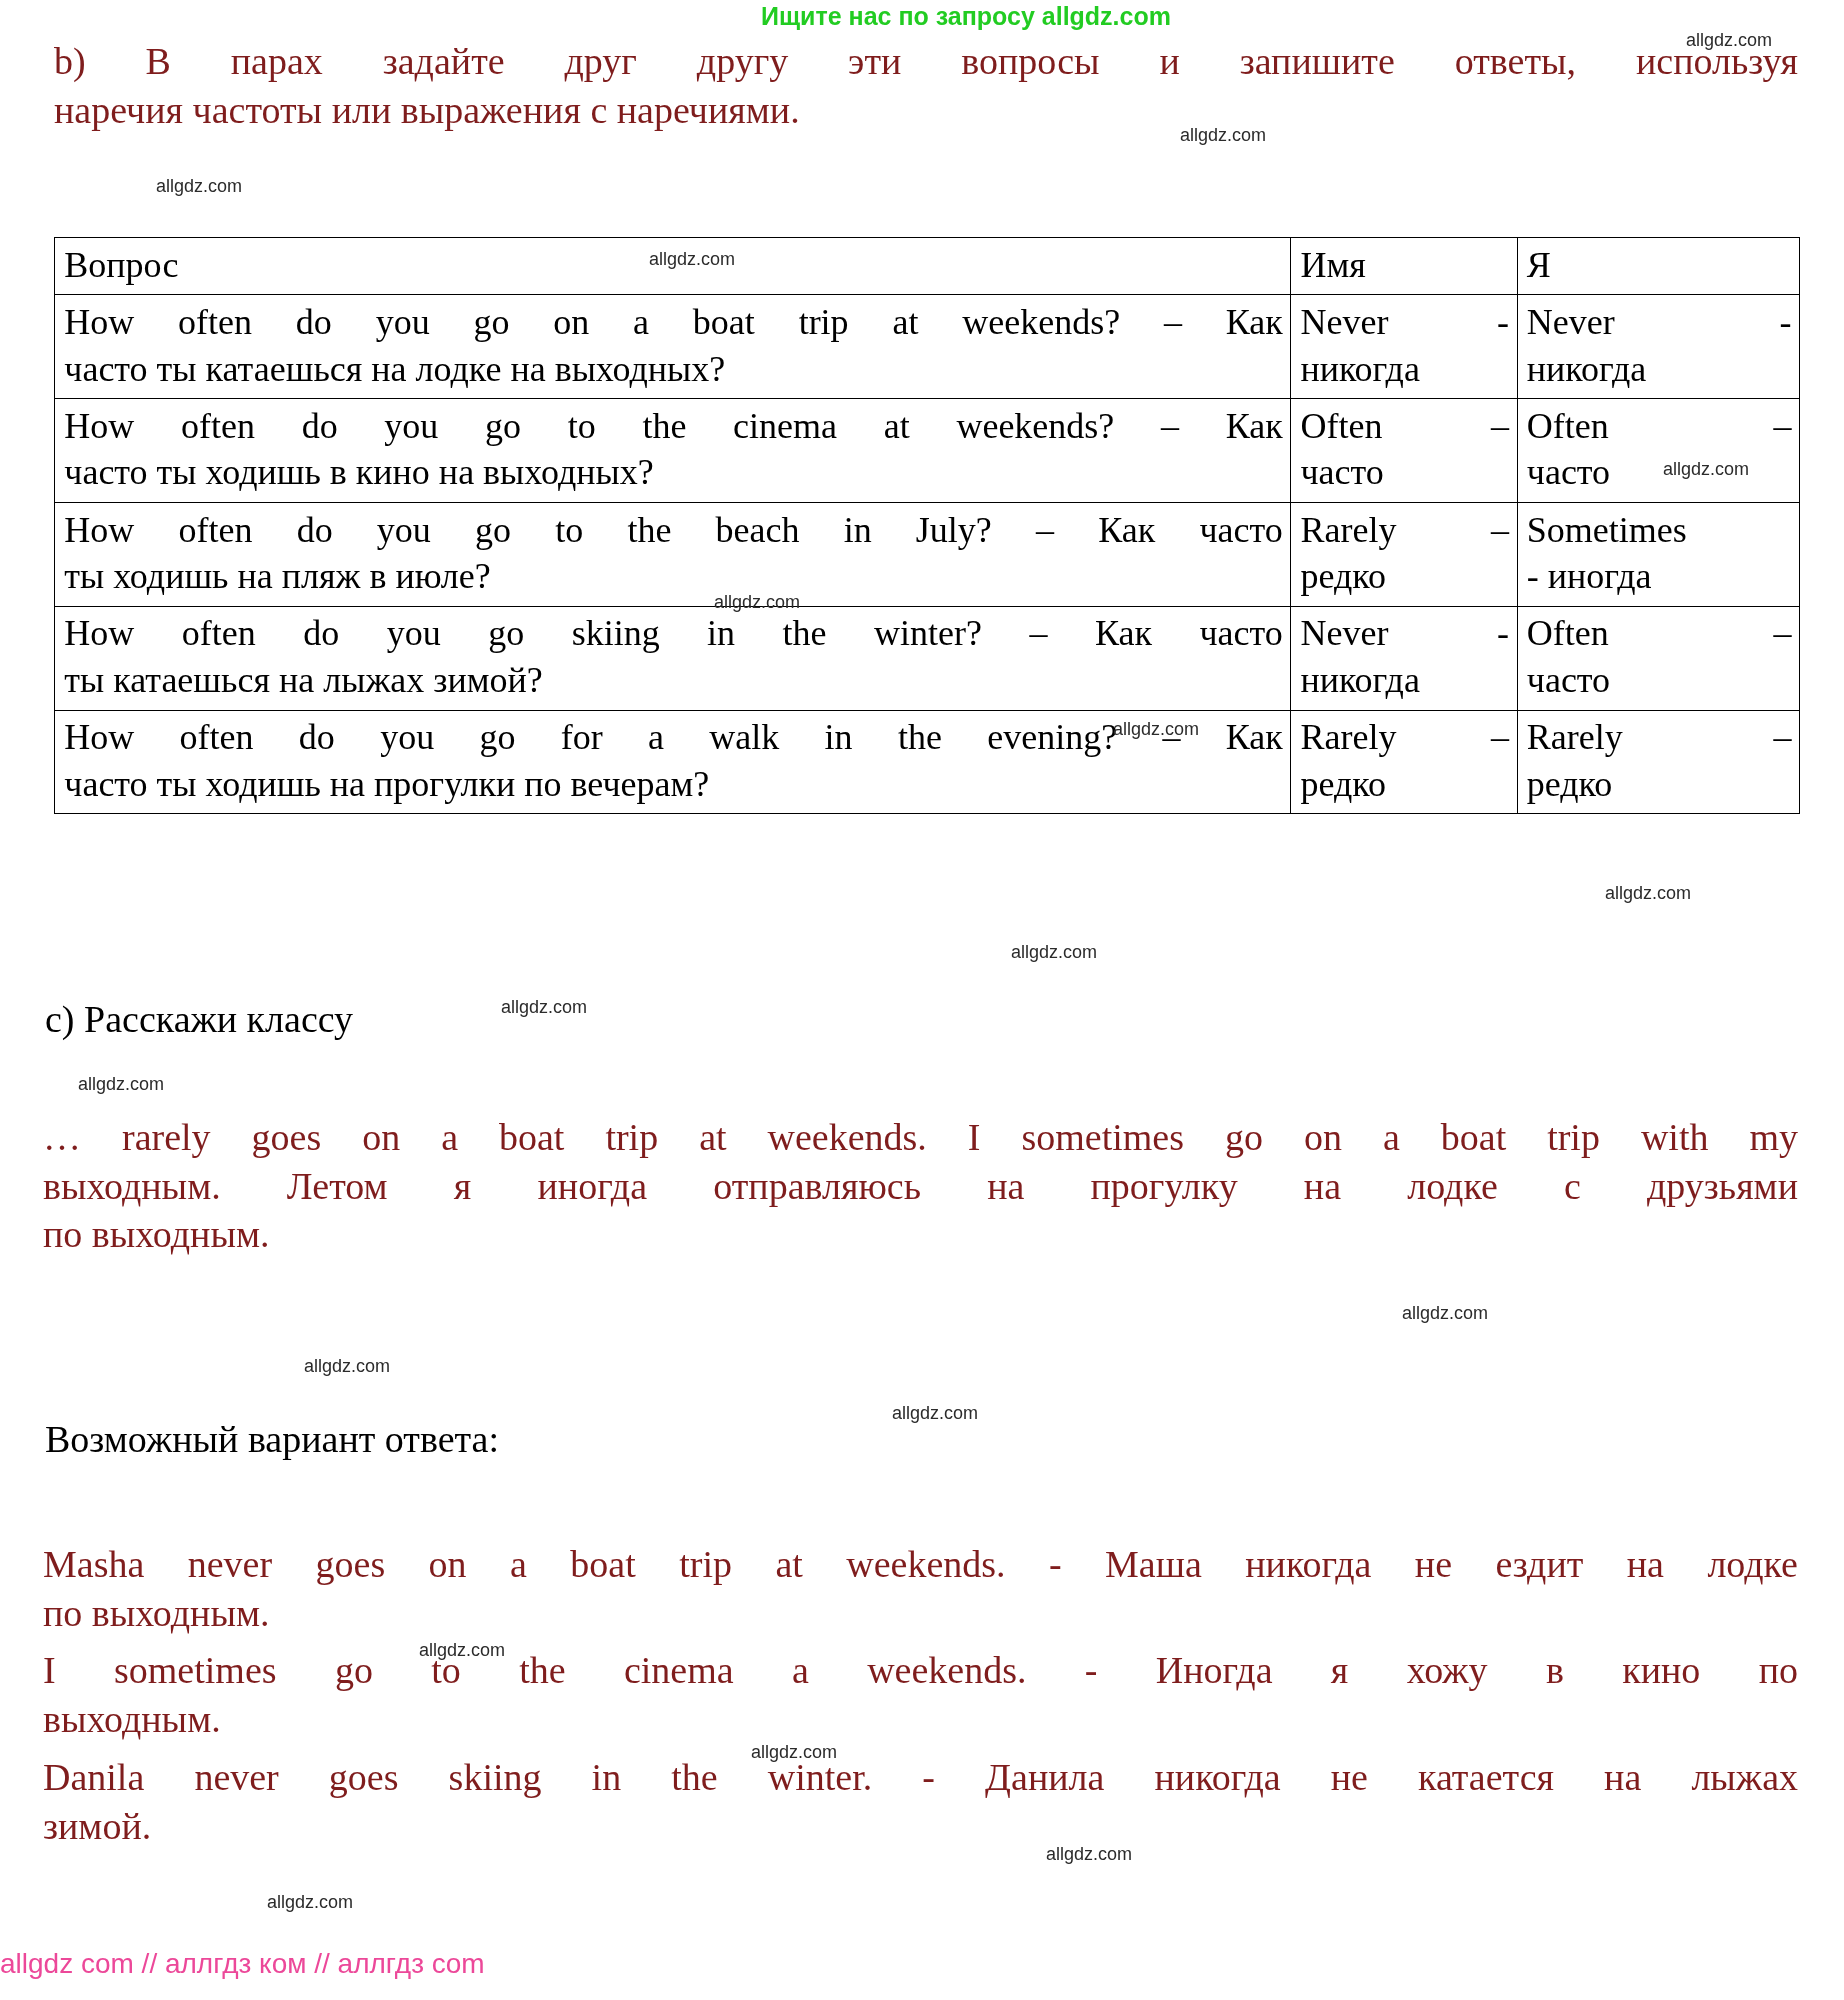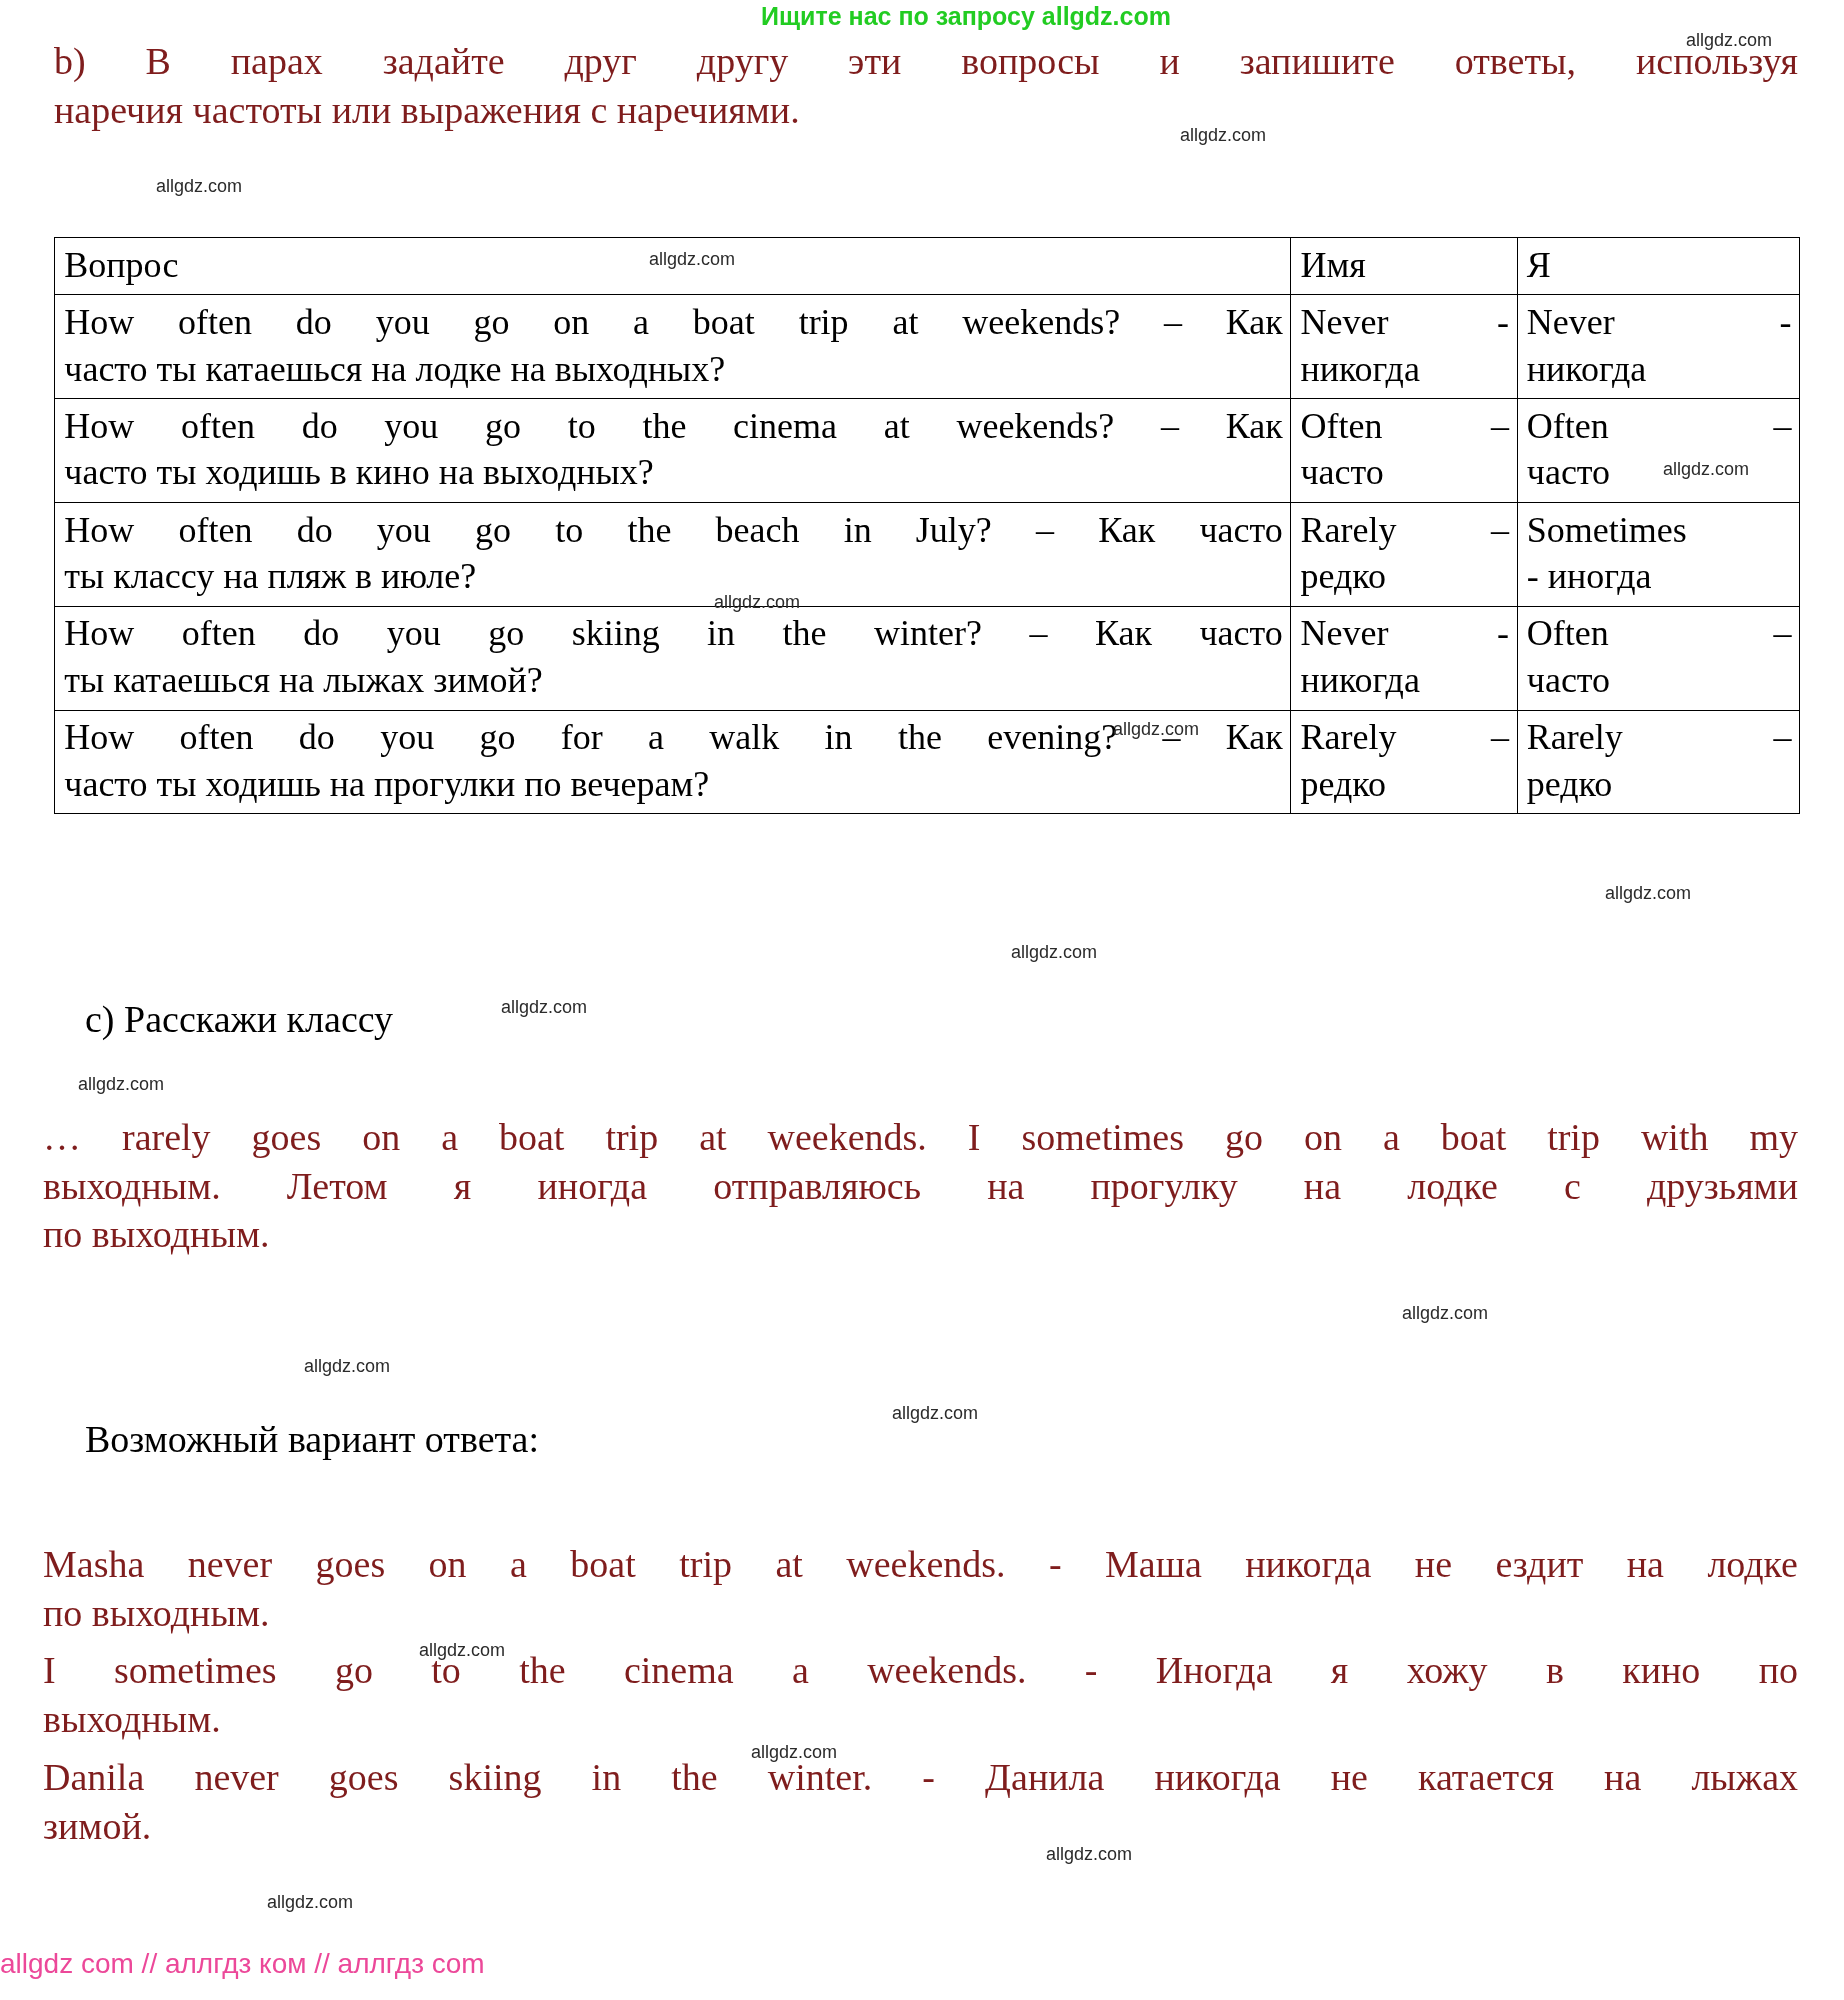--- a/index.html
+++ b/index.html
@@ -122,21 +122,20 @@
   .ans .a2 { display: block; }
 
   .hdr-q   { text-align: left; }
   .hdr-me  { text-align: center; }
 
   
   .seclabel {
     position: absolute;
     font-size: 38px;
     white-space: nowrap;
-    margin-left: 40px;
   }
 </style>
 </head>
 <body>
 
 <div class="banner">Ищите нас по запросу allgdz.com</div>
 
 <div class="para" id="task-b" style="left:54px; top:37px; width:1744px;">
   <span class="line">b) В парах задайте друг другу эти вопросы и запишите ответы, используя</span>
   <span class="line last">наречия частоты или выражения с наречиями.</span>
@@ -180,21 +179,21 @@
         <span class="a2">часто</span>
       </td>
       <td class="ans">
         <span class="a1">Often –</span>
         <span class="a2">часто</span>
       </td>
     </tr>
     <tr>
       <td class="q-cell">
         <span class="l1">How often do you go to the beach in July? – Как часто</span>
-        <span class="l2">ты классу на пляж в июле?</span>
+        <span class="l2">ты ходишь на пляж в июле?</span>
       </td>
       <td class="ans">
         <span class="a1">Rarely –</span>
         <span class="a2">редко</span>
       </td>
       <td class="ans">
         <span class="a1">Sometimes</span>
         <span class="a2">- иногда</span>
       </td>
     </tr>

